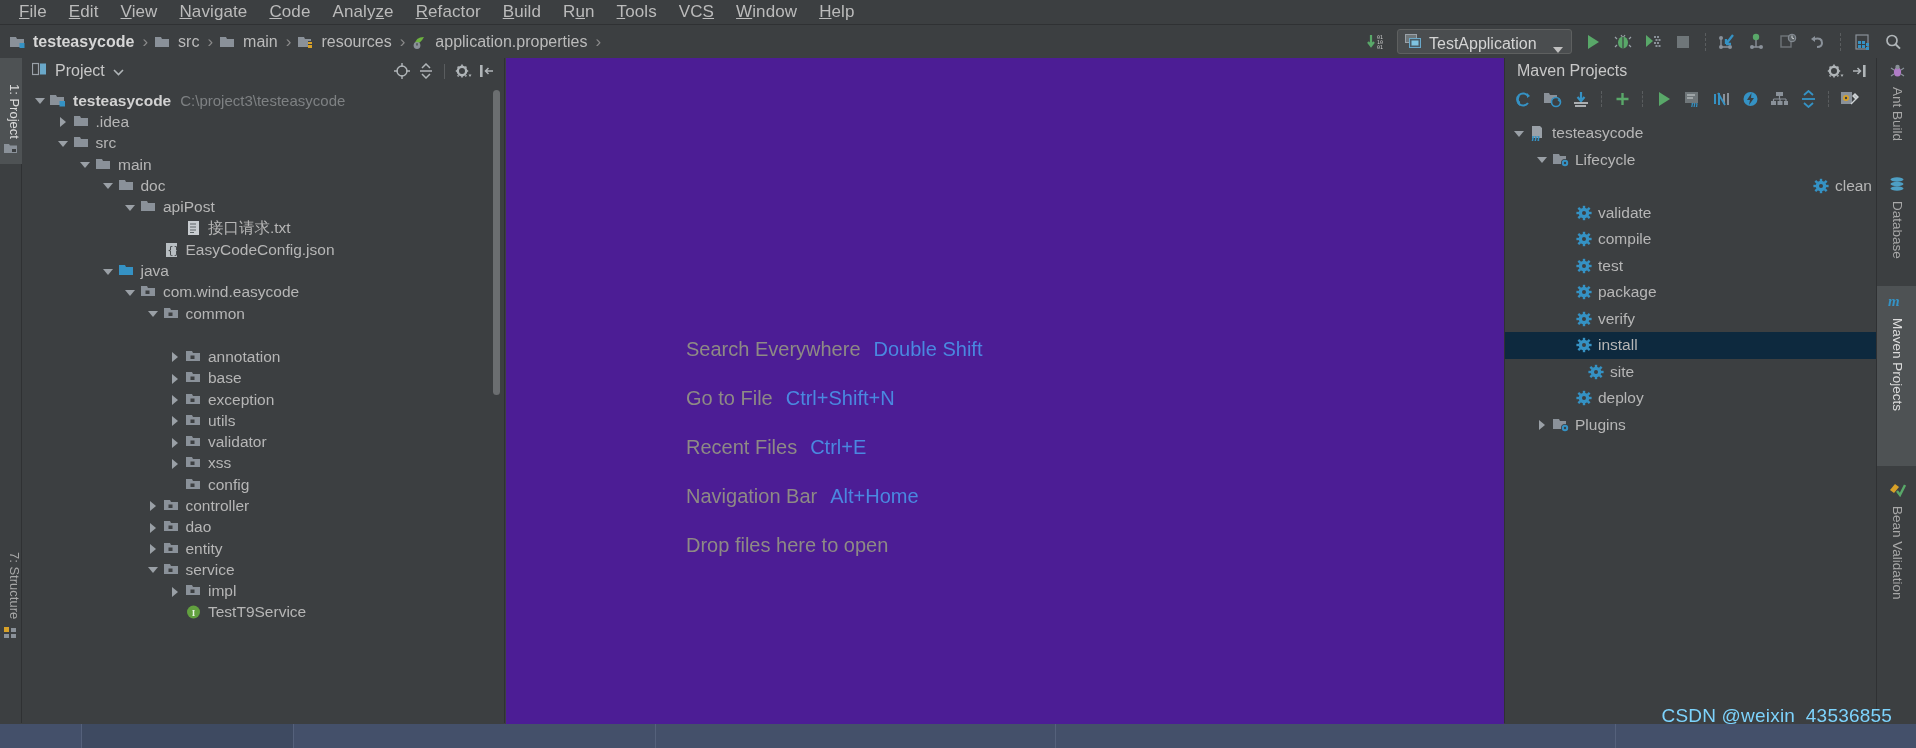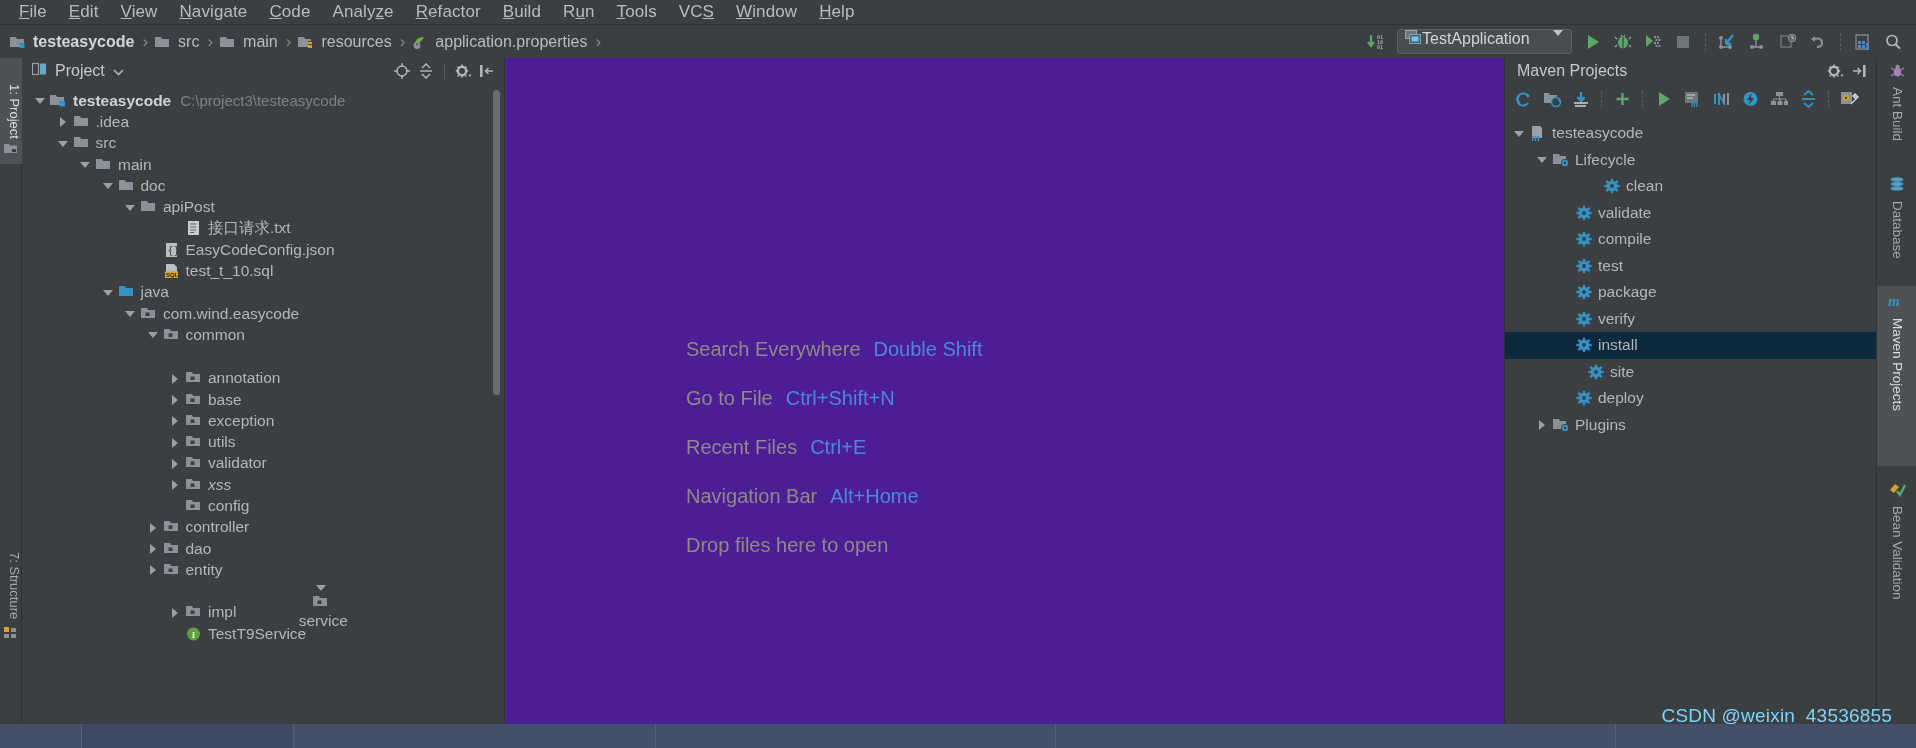--- a/index.html
+++ b/index.html
@@ -47,21 +47,21 @@
     padding-right: 8px; height: 33px;
   }
   .tb-icon {
     width: 30px; height: 26px; display: flex; align-items: center;
     justify-content: center; position: relative;
   }
   .tb-sep {
     width: 1px; height: 18px; border-left: 1px dashed #5a5d5f; margin: 0 7px;
   }
   .runconfig {
-    display: flex; align-items: flex-start; 
+    display: flex; align-items: flex-end; gap: 7px;
     height: 25px; padding: 0 8px 0 7px; margin: 0 6px 0 4px;
     border: 1px solid #5e6060; border-radius: 3px;
     background: #4a4d4f; min-width: 175px;
   }
   .runconfig .rc-label { font-size: 16px; color: #d4d4d4; white-space: nowrap; }
   .caret-dn {
     width: 0; height: 0; border-left: 5px solid transparent;
     border-right: 5px solid transparent; border-top: 6px solid #c0c0c0;
     margin-left: auto;
   }
@@ -478,133 +478,124 @@
           <span class="tlabel">接口请求.txt</span>
         </div>
         <div class="tree-row" style="padding-left: 124.5px; height: 21.3px;">
           <span class="tw"></span>
           <span class="ti"><svg width="18" height="16" viewBox="0 0 18 16">
               <rect x="3" y="1" width="11" height="14" fill="#b8bec2"></rect>
               <text x="4.5" y="12" font-size="10" fill="#3c3f41" font-family="monospace">{}</text>
             </svg></span>
           <span class="tlabel">EasyCodeConfig.json</span>
         </div>
+        <div class="tree-row" style="padding-left: 79.5px; height: 21.3px;">
+          <span class="tw open"></span>
+          <span class="ti"><svg width="18" height="15" viewBox="0 0 18 15">
+              <path d="M1 2 L7 2 L8 4 L15 4 L15 12 L1 12 Z" fill="#3592c4"></path>
+            </svg></span>
+          <span class="tlabel">java</span>
+        </div>
+        <div class="tree-row" style="padding-left: 102px; height: 21.3px;">
+          <span class="tw open"></span>
+          <span class="ti"><svg width="18" height="15" viewBox="0 0 18 15">
+              <path d="M1 2 L7 2 L8 4 L15 4 L15 12 L1 12 Z" fill="#8a9199"></path>
+              <rect x="5.5" y="6.5" width="4" height="3.5" fill="#3c3f41"></rect>
+            </svg></span>
+          <span class="tlabel">com.wind.easycode</span>
+        </div>
         <div class="tree-row" style="padding-left: 124.5px; height: 21.3px;">
-          <span class="tw"></span>
-          <span class="ti"><svg width="18" height="16" viewBox="0 0 18 16">
-              <path d="M3 1 L11 1 L14 4 L14 15 L3 15 Z" fill="#b8bec2"></path>
-              <rect x="2" y="8.5" width="13" height="6.5" fill="#d8a128"></rect>
-              <text x="3" y="14" font-size="6" fill="#2b2b2b" font-family="sans-serif" font-weight="bold">SQL</text>
-            </svg></span>
-          <span class="tlabel">test_t_10.sql</span>
-        </div>
-        <div class="tree-row" style="padding-left: 79.5px; height: 21.3px;">
-          <span class="tw open"></span>
-          <span class="ti"><svg width="18" height="15" viewBox="0 0 18 15">
-              <path d="M1 2 L7 2 L8 4 L15 4 L15 12 L1 12 Z" fill="#3592c4"></path>
-            </svg></span>
-          <span class="tlabel">java</span>
-        </div>
-        <div class="tree-row" style="padding-left: 102px; height: 21.3px;">
-          <span class="tw open"></span>
-          <span class="ti"><svg width="18" height="15" viewBox="0 0 18 15">
-              <path d="M1 2 L7 2 L8 4 L15 4 L15 12 L1 12 Z" fill="#8a9199"></path>
-              <rect x="5.5" y="6.5" width="4" height="3.5" fill="#3c3f41"></rect>
-            </svg></span>
-          <span class="tlabel">com.wind.easycode</span>
+          <span class="tw open"></span>
+          <span class="ti"><svg width="18" height="15" viewBox="0 0 18 15">
+              <path d="M1 2 L7 2 L8 4 L15 4 L15 12 L1 12 Z" fill="#8a9199"></path>
+              <rect x="5.5" y="6.5" width="4" height="3.5" fill="#3c3f41"></rect>
+            </svg></span>
+          <span class="tlabel">common</span>
+        </div>
+        <div class="tree-row" style="padding-left: 147px; height: 21.3px; margin-top: 22px;">
+          <span class="tw closed"></span>
+          <span class="ti"><svg width="18" height="15" viewBox="0 0 18 15">
+              <path d="M1 2 L7 2 L8 4 L15 4 L15 12 L1 12 Z" fill="#8a9199"></path>
+              <rect x="5.5" y="6.5" width="4" height="3.5" fill="#3c3f41"></rect>
+            </svg></span>
+          <span class="tlabel">annotation</span>
+        </div>
+        <div class="tree-row" style="padding-left: 147px; height: 21.3px;">
+          <span class="tw closed"></span>
+          <span class="ti"><svg width="18" height="15" viewBox="0 0 18 15">
+              <path d="M1 2 L7 2 L8 4 L15 4 L15 12 L1 12 Z" fill="#8a9199"></path>
+              <rect x="5.5" y="6.5" width="4" height="3.5" fill="#3c3f41"></rect>
+            </svg></span>
+          <span class="tlabel">base</span>
+        </div>
+        <div class="tree-row" style="padding-left: 147px; height: 21.3px;">
+          <span class="tw closed"></span>
+          <span class="ti"><svg width="18" height="15" viewBox="0 0 18 15">
+              <path d="M1 2 L7 2 L8 4 L15 4 L15 12 L1 12 Z" fill="#8a9199"></path>
+              <rect x="5.5" y="6.5" width="4" height="3.5" fill="#3c3f41"></rect>
+            </svg></span>
+          <span class="tlabel">exception</span>
+        </div>
+        <div class="tree-row" style="padding-left: 147px; height: 21.3px;">
+          <span class="tw closed"></span>
+          <span class="ti"><svg width="18" height="15" viewBox="0 0 18 15">
+              <path d="M1 2 L7 2 L8 4 L15 4 L15 12 L1 12 Z" fill="#8a9199"></path>
+              <rect x="5.5" y="6.5" width="4" height="3.5" fill="#3c3f41"></rect>
+            </svg></span>
+          <span class="tlabel">utils</span>
+        </div>
+        <div class="tree-row" style="padding-left: 147px; height: 21.3px;">
+          <span class="tw closed"></span>
+          <span class="ti"><svg width="18" height="15" viewBox="0 0 18 15">
+              <path d="M1 2 L7 2 L8 4 L15 4 L15 12 L1 12 Z" fill="#8a9199"></path>
+              <rect x="5.5" y="6.5" width="4" height="3.5" fill="#3c3f41"></rect>
+            </svg></span>
+          <span class="tlabel">validator</span>
+        </div>
+        <div class="tree-row" style="padding-left: 147px; height: 21.3px;">
+          <span class="tw closed"></span>
+          <span class="ti"><svg width="18" height="15" viewBox="0 0 18 15">
+              <path d="M1 2 L7 2 L8 4 L15 4 L15 12 L1 12 Z" fill="#8a9199"></path>
+              <rect x="5.5" y="6.5" width="4" height="3.5" fill="#3c3f41"></rect>
+            </svg></span>
+          <span class="tlabel">xss</span>
+        </div>
+        <div class="tree-row" style="padding-left: 147px; height: 21.3px;">
+          <span class="tw"></span>
+          <span class="ti"><svg width="18" height="15" viewBox="0 0 18 15">
+              <path d="M1 2 L7 2 L8 4 L15 4 L15 12 L1 12 Z" fill="#8a9199"></path>
+              <rect x="5.5" y="6.5" width="4" height="3.5" fill="#3c3f41"></rect>
+            </svg></span>
+          <span class="tlabel">config</span>
         </div>
         <div class="tree-row" style="padding-left: 124.5px; height: 21.3px;">
-          <span class="tw open"></span>
-          <span class="ti"><svg width="18" height="15" viewBox="0 0 18 15">
-              <path d="M1 2 L7 2 L8 4 L15 4 L15 12 L1 12 Z" fill="#8a9199"></path>
-              <rect x="5.5" y="6.5" width="4" height="3.5" fill="#3c3f41"></rect>
-            </svg></span>
-          <span class="tlabel">common</span>
-        </div>
-        <div class="tree-row" style="padding-left: 147px; height: 21.3px; margin-top: 22px;">
-          <span class="tw closed"></span>
-          <span class="ti"><svg width="18" height="15" viewBox="0 0 18 15">
-              <path d="M1 2 L7 2 L8 4 L15 4 L15 12 L1 12 Z" fill="#8a9199"></path>
-              <rect x="5.5" y="6.5" width="4" height="3.5" fill="#3c3f41"></rect>
-            </svg></span>
-          <span class="tlabel">annotation</span>
-        </div>
-        <div class="tree-row" style="padding-left: 147px; height: 21.3px;">
-          <span class="tw closed"></span>
-          <span class="ti"><svg width="18" height="15" viewBox="0 0 18 15">
-              <path d="M1 2 L7 2 L8 4 L15 4 L15 12 L1 12 Z" fill="#8a9199"></path>
-              <rect x="5.5" y="6.5" width="4" height="3.5" fill="#3c3f41"></rect>
-            </svg></span>
-          <span class="tlabel">base</span>
-        </div>
-        <div class="tree-row" style="padding-left: 147px; height: 21.3px;">
-          <span class="tw closed"></span>
-          <span class="ti"><svg width="18" height="15" viewBox="0 0 18 15">
-              <path d="M1 2 L7 2 L8 4 L15 4 L15 12 L1 12 Z" fill="#8a9199"></path>
-              <rect x="5.5" y="6.5" width="4" height="3.5" fill="#3c3f41"></rect>
-            </svg></span>
-          <span class="tlabel">exception</span>
-        </div>
-        <div class="tree-row" style="padding-left: 147px; height: 21.3px;">
-          <span class="tw closed"></span>
-          <span class="ti"><svg width="18" height="15" viewBox="0 0 18 15">
-              <path d="M1 2 L7 2 L8 4 L15 4 L15 12 L1 12 Z" fill="#8a9199"></path>
-              <rect x="5.5" y="6.5" width="4" height="3.5" fill="#3c3f41"></rect>
-            </svg></span>
-          <span class="tlabel">utils</span>
-        </div>
-        <div class="tree-row" style="padding-left: 147px; height: 21.3px;">
-          <span class="tw closed"></span>
-          <span class="ti"><svg width="18" height="15" viewBox="0 0 18 15">
-              <path d="M1 2 L7 2 L8 4 L15 4 L15 12 L1 12 Z" fill="#8a9199"></path>
-              <rect x="5.5" y="6.5" width="4" height="3.5" fill="#3c3f41"></rect>
-            </svg></span>
-          <span class="tlabel">validator</span>
-        </div>
-        <div class="tree-row" style="padding-left: 147px; height: 21.3px; font-style: italic;">
-          <span class="tw closed"></span>
-          <span class="ti"><svg width="18" height="15" viewBox="0 0 18 15">
-              <path d="M1 2 L7 2 L8 4 L15 4 L15 12 L1 12 Z" fill="#8a9199"></path>
-              <rect x="5.5" y="6.5" width="4" height="3.5" fill="#3c3f41"></rect>
-            </svg></span>
-          <span class="tlabel">xss</span>
-        </div>
-        <div class="tree-row" style="padding-left: 147px; height: 21.3px;">
-          <span class="tw"></span>
-          <span class="ti"><svg width="18" height="15" viewBox="0 0 18 15">
-              <path d="M1 2 L7 2 L8 4 L15 4 L15 12 L1 12 Z" fill="#8a9199"></path>
-              <rect x="5.5" y="6.5" width="4" height="3.5" fill="#3c3f41"></rect>
-            </svg></span>
-          <span class="tlabel">config</span>
+          <span class="tw closed"></span>
+          <span class="ti"><svg width="18" height="15" viewBox="0 0 18 15">
+              <path d="M1 2 L7 2 L8 4 L15 4 L15 12 L1 12 Z" fill="#8a9199"></path>
+              <rect x="5.5" y="6.5" width="4" height="3.5" fill="#3c3f41"></rect>
+            </svg></span>
+          <span class="tlabel">controller</span>
         </div>
         <div class="tree-row" style="padding-left: 124.5px; height: 21.3px;">
           <span class="tw closed"></span>
           <span class="ti"><svg width="18" height="15" viewBox="0 0 18 15">
               <path d="M1 2 L7 2 L8 4 L15 4 L15 12 L1 12 Z" fill="#8a9199"></path>
               <rect x="5.5" y="6.5" width="4" height="3.5" fill="#3c3f41"></rect>
             </svg></span>
-          <span class="tlabel">controller</span>
+          <span class="tlabel">dao</span>
         </div>
         <div class="tree-row" style="padding-left: 124.5px; height: 21.3px;">
           <span class="tw closed"></span>
           <span class="ti"><svg width="18" height="15" viewBox="0 0 18 15">
               <path d="M1 2 L7 2 L8 4 L15 4 L15 12 L1 12 Z" fill="#8a9199"></path>
               <rect x="5.5" y="6.5" width="4" height="3.5" fill="#3c3f41"></rect>
             </svg></span>
-          <span class="tlabel">dao</span>
+          <span class="tlabel">entity</span>
         </div>
         <div class="tree-row" style="padding-left: 124.5px; height: 21.3px;">
-          <span class="tw closed"></span>
-          <span class="ti"><svg width="18" height="15" viewBox="0 0 18 15">
-              <path d="M1 2 L7 2 L8 4 L15 4 L15 12 L1 12 Z" fill="#8a9199"></path>
-              <rect x="5.5" y="6.5" width="4" height="3.5" fill="#3c3f41"></rect>
-            </svg></span>
-          <span class="tlabel">entity</span>
-        </div>
-        <div class="tree-row" style="padding-left: 124.5px; height: 21.3px; flex-direction: column;">
           <span class="tw open"></span>
           <span class="ti"><svg width="18" height="15" viewBox="0 0 18 15">
               <path d="M1 2 L7 2 L8 4 L15 4 L15 12 L1 12 Z" fill="#8a9199"></path>
               <rect x="5.5" y="6.5" width="4" height="3.5" fill="#3c3f41"></rect>
             </svg></span>
           <span class="tlabel">service</span>
         </div>
         <div class="tree-row" style="padding-left: 147px; height: 21.3px;">
           <span class="tw closed"></span>
           <span class="ti"><svg width="18" height="15" viewBox="0 0 18 15">
@@ -763,21 +754,21 @@
         <div class="tree-row" style="padding-left: 31px; height: 26.5px;">
           <span class="tw open"></span>
           <span class="ti"><svg width="18" height="16" viewBox="0 0 18 16">
               <path d="M1 2 L7 2 L8 4 L14 4 L14 12 L1 12 Z" fill="#8a9199"></path>
               <circle cx="13" cy="11" r="4" fill="#3c3f41"></circle>
               <circle cx="13" cy="11" r="3.2" fill="#3592c4"></circle>
               <circle cx="13" cy="11" r="1.2" fill="#3c3f41"></circle>
             </svg></span>
           <span class="tlabel">Lifecycle</span>
         </div>
-        <div class="tree-row" style="padding-left: 82px; height: 26.5px;">
+        <div class="tree-row" style="padding-left: 32px; height: 26.5px; justify-content: flex-end;">
           <span class="tw"></span>
           <span class="ti"><svg width="18" height="16" viewBox="0 0 18 16">
               <g fill="#3592c4">
                 <circle cx="9" cy="8" r="5.3"></circle>
                 <rect x="7.8" y="0.8" width="2.4" height="3"></rect>
                 <rect x="7.8" y="12.2" width="2.4" height="3"></rect>
                 <rect x="1.4" y="6.8" width="3" height="2.4"></rect>
                 <rect x="13.6" y="6.8" width="3" height="2.4"></rect>
                 <rect x="3.2" y="2.4" width="2.4" height="3" transform="rotate(-45 4.4 3.9)"></rect>
                 <rect x="12.4" y="10.6" width="2.4" height="3" transform="rotate(-45 13.6 12.1)"></rect>

